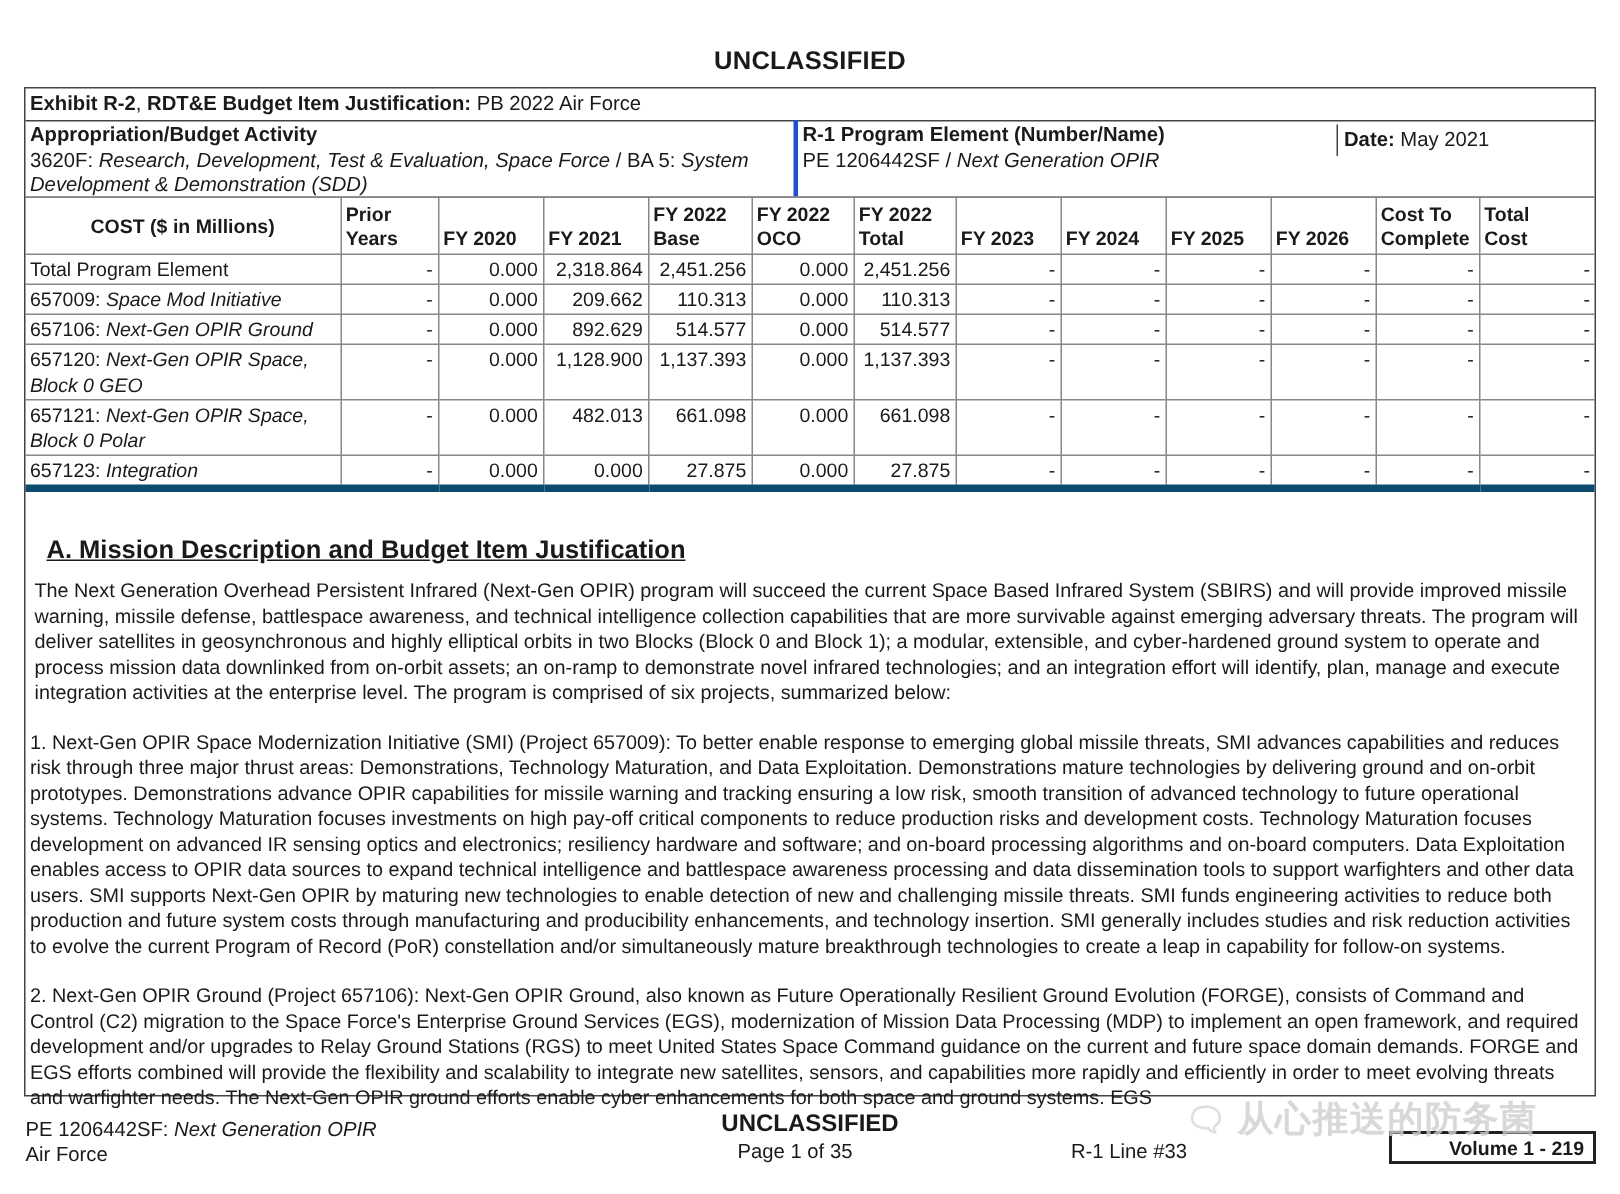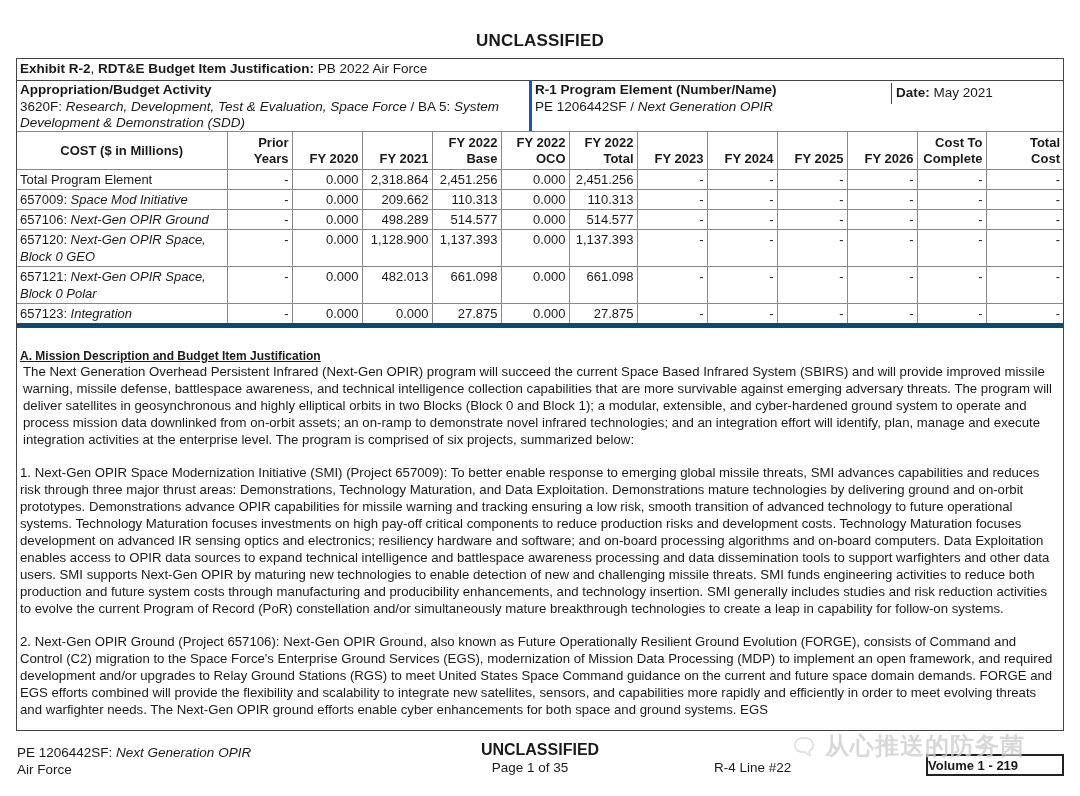--- a/index.html
+++ b/index.html
@@ -39,51 +39,51 @@
   table.cost {
     position: absolute; left: 0; top: 72px; width: 1046px;
     border-collapse: collapse; font-size: 13px; table-layout: fixed;
   }
   table.cost th, table.cost td {
     border: 1px solid #888; padding: 1px 3px; vertical-align: top;
   }
   table.cost tr > *:first-child { border-left: none; }
   table.cost tr > *:last-child { border-right: none; }
   table.cost th {
-    font-weight: bold; text-align: right; vertical-align: bottom;
+    font-weight: bold; text-align: left; vertical-align: bottom;
     line-height: 16px; padding-bottom: 2px; padding-top: 3px;
   }
   table.cost th.first { text-align: center; vertical-align: middle; }
   table.cost td { text-align: right; line-height: 17px; height: 17px; }
   table.cost td.label { text-align: left; }
   table.cost tr.tall td { height: 34px; }
   table.cost tbody tr:last-child td { border-bottom: 5px solid #0c4a6e; }
 
   .section {
     position: absolute; left: 3px; top: 289px; width: 1040px;
     font-size: 13.2px; line-height: 16.9px;
   }
   .section h3 {
-    margin: 0; font-size: 12px; font-weight: bold; text-decoration: underline;
+    margin: 11px; font-size: 17px; font-weight: bold; text-decoration: underline;
     line-height: 16px;
   }
   .section p { margin: 0 0 16.9px 0; }
   .section p.first { margin-left: 3px; }
 
   .footer { position: absolute; left: 0; top: 740px; width: 1080px; font-size: 13.5px; }
   .footer .f-left { position: absolute; left: 17px; top: 4px; line-height: 17px; }
   .footer .f-center {
     position: absolute; left: 0; width: 1080px; top: 0; text-align: center;
   }
   .footer .f-center .cls { font-weight: bold; font-size: 16px; line-height: 19px; }
   .footer .f-center .page { line-height: 17px; margin-left: -20px; }
   .footer .f-r1 { position: absolute; left: 714px; top: 20px; }
   .footer .vol {
     position: absolute; left: 926px; top: 14px; width: 138px; height: 22px;
-    border: 2px solid #222; box-sizing: border-box; text-align: left;
+    border: 2px solid #222; box-sizing: border-box; text-align: right;
     padding: 2px 6px 0 0; font-weight: bold; font-size: 13px;
   }
   .watermark {
     position: absolute; left: 790px; top: 730px; font-size: 24px; color: #cfcfcf;
     letter-spacing: 1px; font-family: "DejaVu Sans", sans-serif; opacity: 0.8; font-weight: bold;
   }
   .watermark .wm-icon { font-size: 22px; color: #d8d8d8; margin-right: 6px; }
 </style>
 </head>
 <body>
@@ -203,21 +203,21 @@
           <td>-</td>
           <td>-</td>
           <td>-</td>
           <td>-</td>
           <td>-</td>
         </tr>
         <tr>
           <td class="label"><span>657106: </span><i>Next-Gen OPIR Ground</i></td>
           <td>-</td>
           <td>0.000</td>
-          <td>498.289</td>
+          <td>892.629</td>
           <td>514.577</td>
           <td>0.000</td>
           <td>514.577</td>
           <td>-</td>
           <td>-</td>
           <td>-</td>
           <td>-</td>
           <td>-</td>
           <td>-</td>
         </tr>
@@ -279,19 +279,19 @@
 
 <div class="footer">
   <div class="f-left">
     <span>PE 1206442SF: </span><i>Next Generation OPIR</i><br>
     <span>Air Force</span>
   </div>
   <div class="f-center">
     <div class="cls">UNCLASSIFIED</div>
     <div class="page">Page 1 of 35</div>
   </div>
-  <div class="f-r1">R-4 Line #22</div>
+  <div class="f-r1">R-1 Line #33</div>
   <div class="vol">Volume 1 - 219</div>
 </div>
 
 <div class="watermark">
   <span class="wm-icon">🗨</span><span>从心推送的防务菌</span>
 </div>
 
 </body></html>

